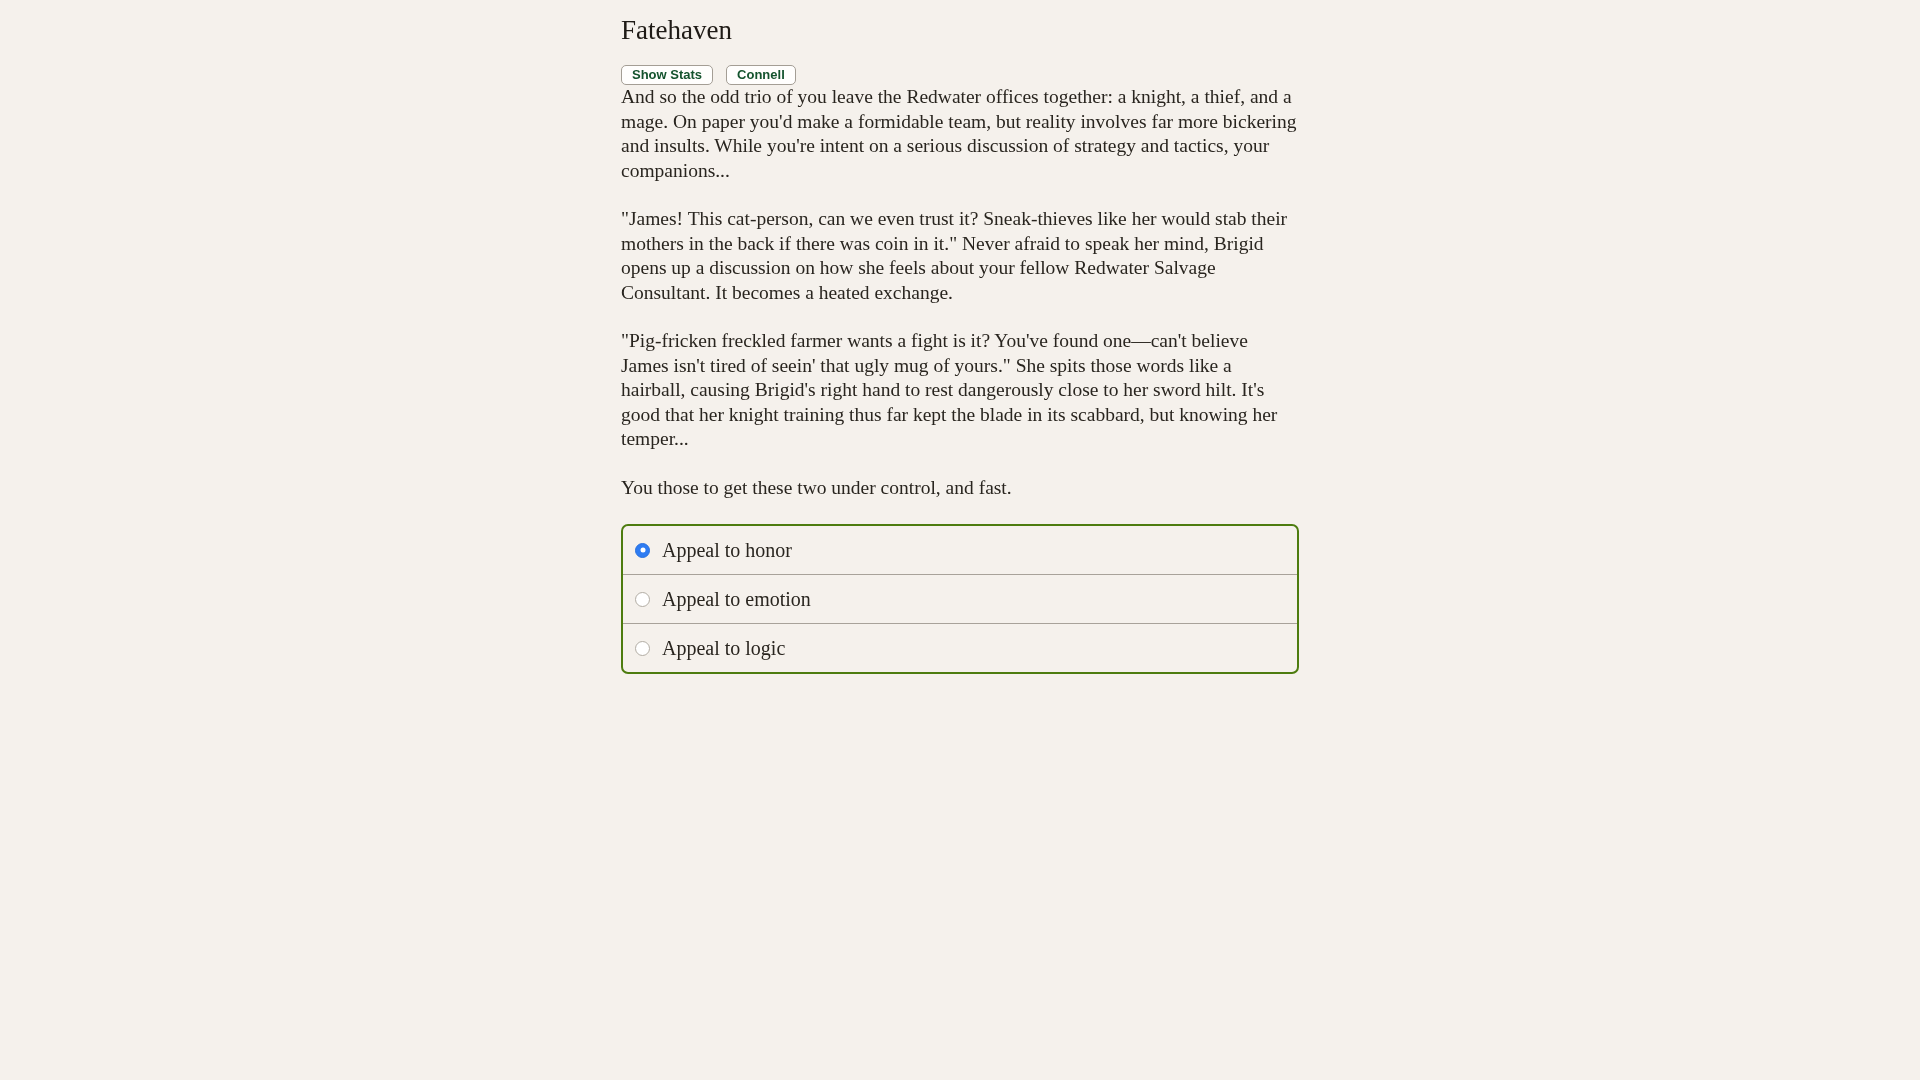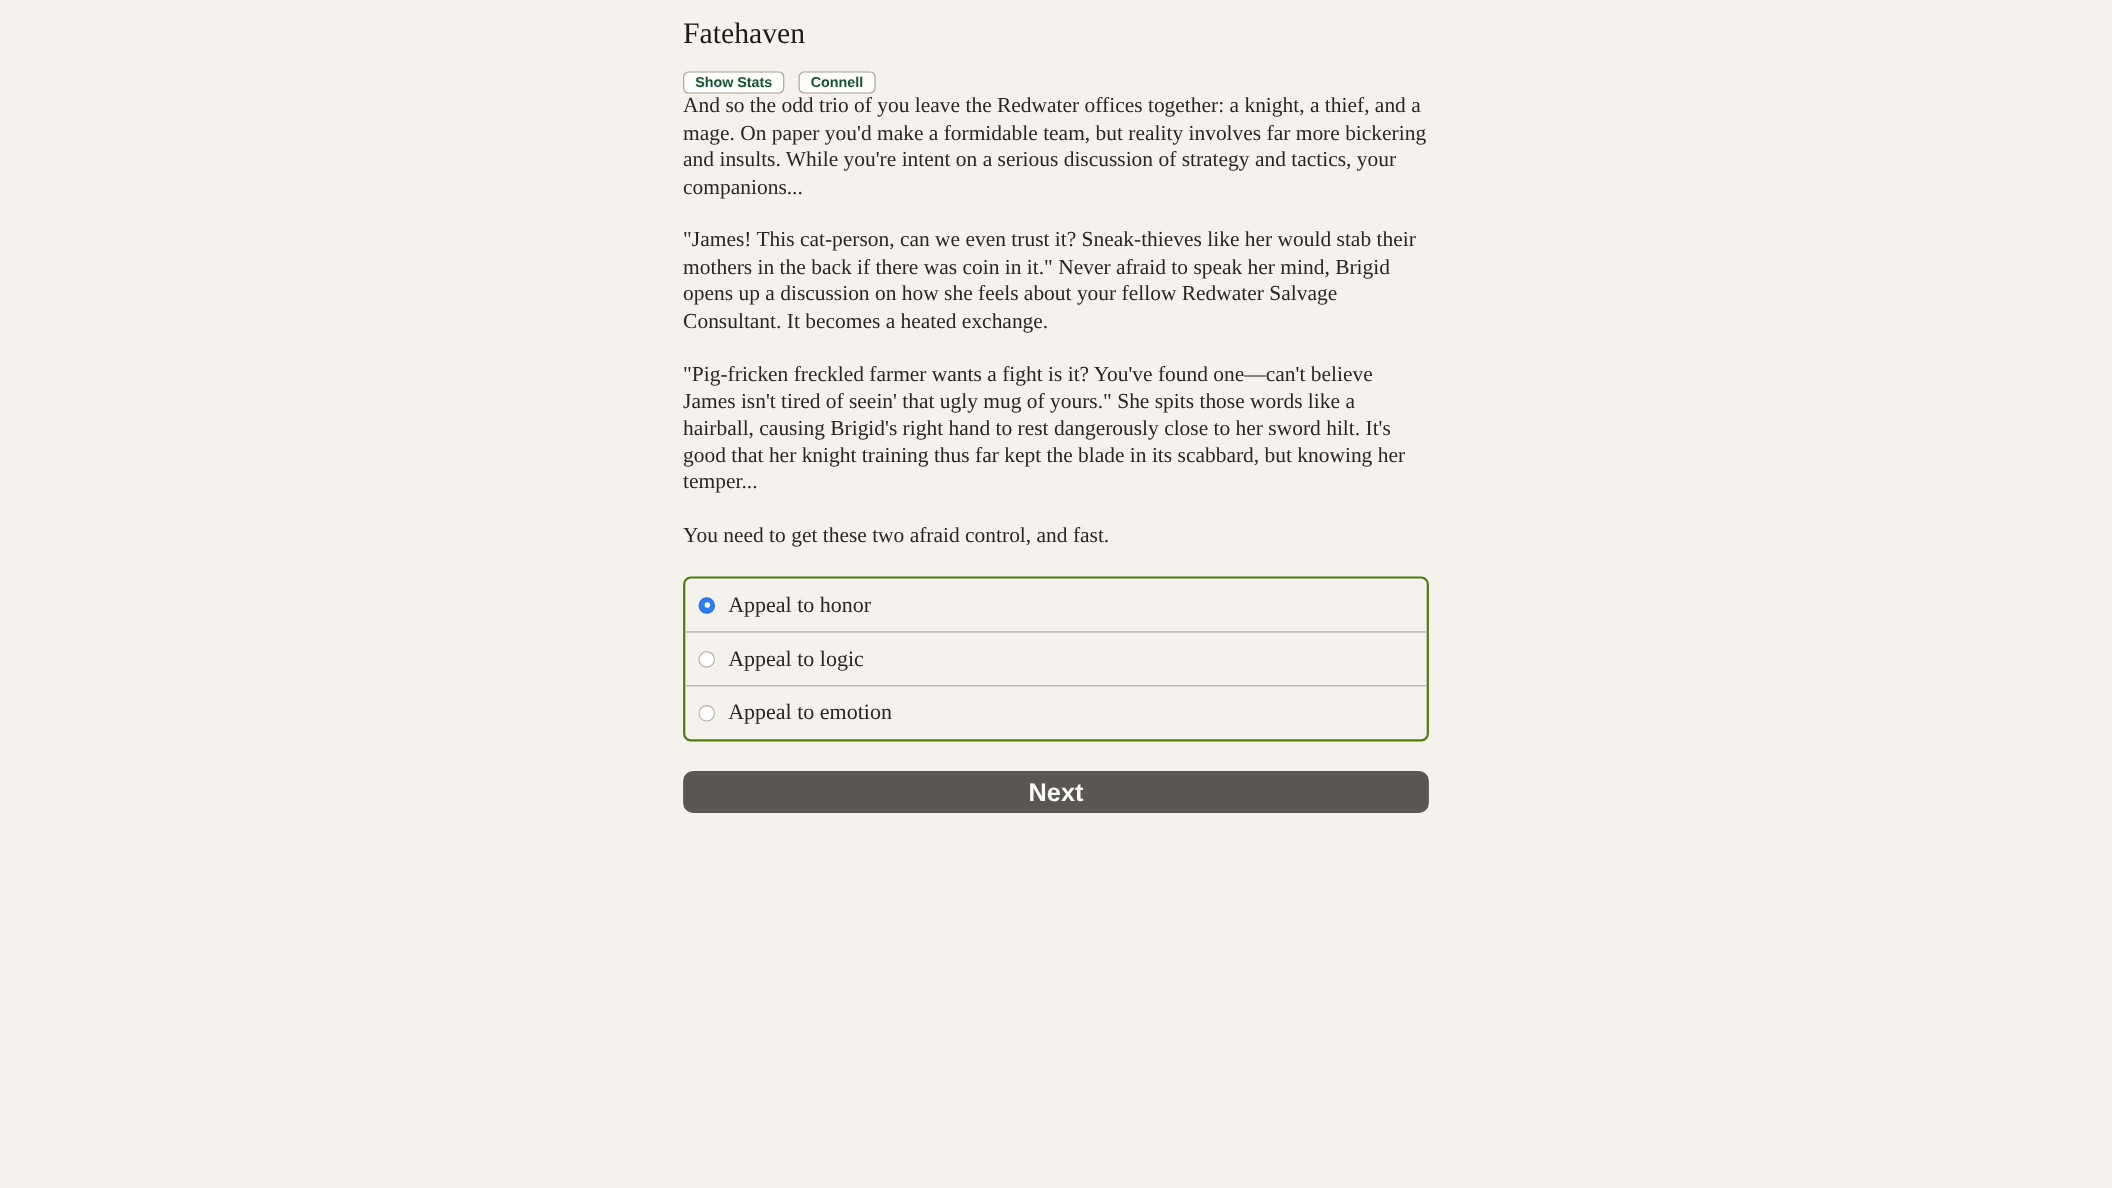--- a/index.html
+++ b/index.html
@@ -133,33 +133,32 @@
 
   <div class="toolbar">
     <button class="btn-small">Show Stats</button>
     <button class="btn-small">Connell</button>
   </div>
 
   <div class="story">
     <p>And so the odd trio of you leave the Redwater offices together: a knight, a thief, and a mage. On paper you'd make a formidable team, but reality involves far more bickering and insults. While you're intent on a serious discussion of strategy and tactics, your companions...</p>
     <p>"James! This cat-person, can we even trust it? Sneak-thieves like her would stab their mothers in the back if there was coin in it." Never afraid to speak her mind, Brigid opens up a discussion on how she feels about your fellow Redwater Salvage Consultant. It becomes a heated exchange.</p>
     <p>"Pig-fricken freckled farmer wants a fight is it? You've found one—can't believe James isn't tired of seein' that ugly mug of yours." She spits those words like a hairball, causing Brigid's right hand to rest dangerously close to her sword hilt. It's good that her knight training thus far kept the blade in its scabbard, but knowing her temper...</p>
-    <p>You need to get these two afraid control, and fast.</p>
+    <p>You those to get these two under control, and fast.</p>
   </div>
 
   <div class="choice-group">
     <div class="choice-row">
       <span class="radio selected"></span>
       <span class="choice-label">Appeal to honor</span>
     </div>
     <div class="choice-row">
       <span class="radio"></span>
-      <span class="choice-label">Appeal to logic</span>
+      <span class="choice-label">Appeal to emotion</span>
     </div>
     <div class="choice-row">
       <span class="radio"></span>
-      <span class="choice-label">Appeal to emotion</span>
+      <span class="choice-label">Appeal to logic</span>
     </div>
   </div>
 
-  <button class="next-button">Next</button>
 
 </div>
 
 </body></html>

